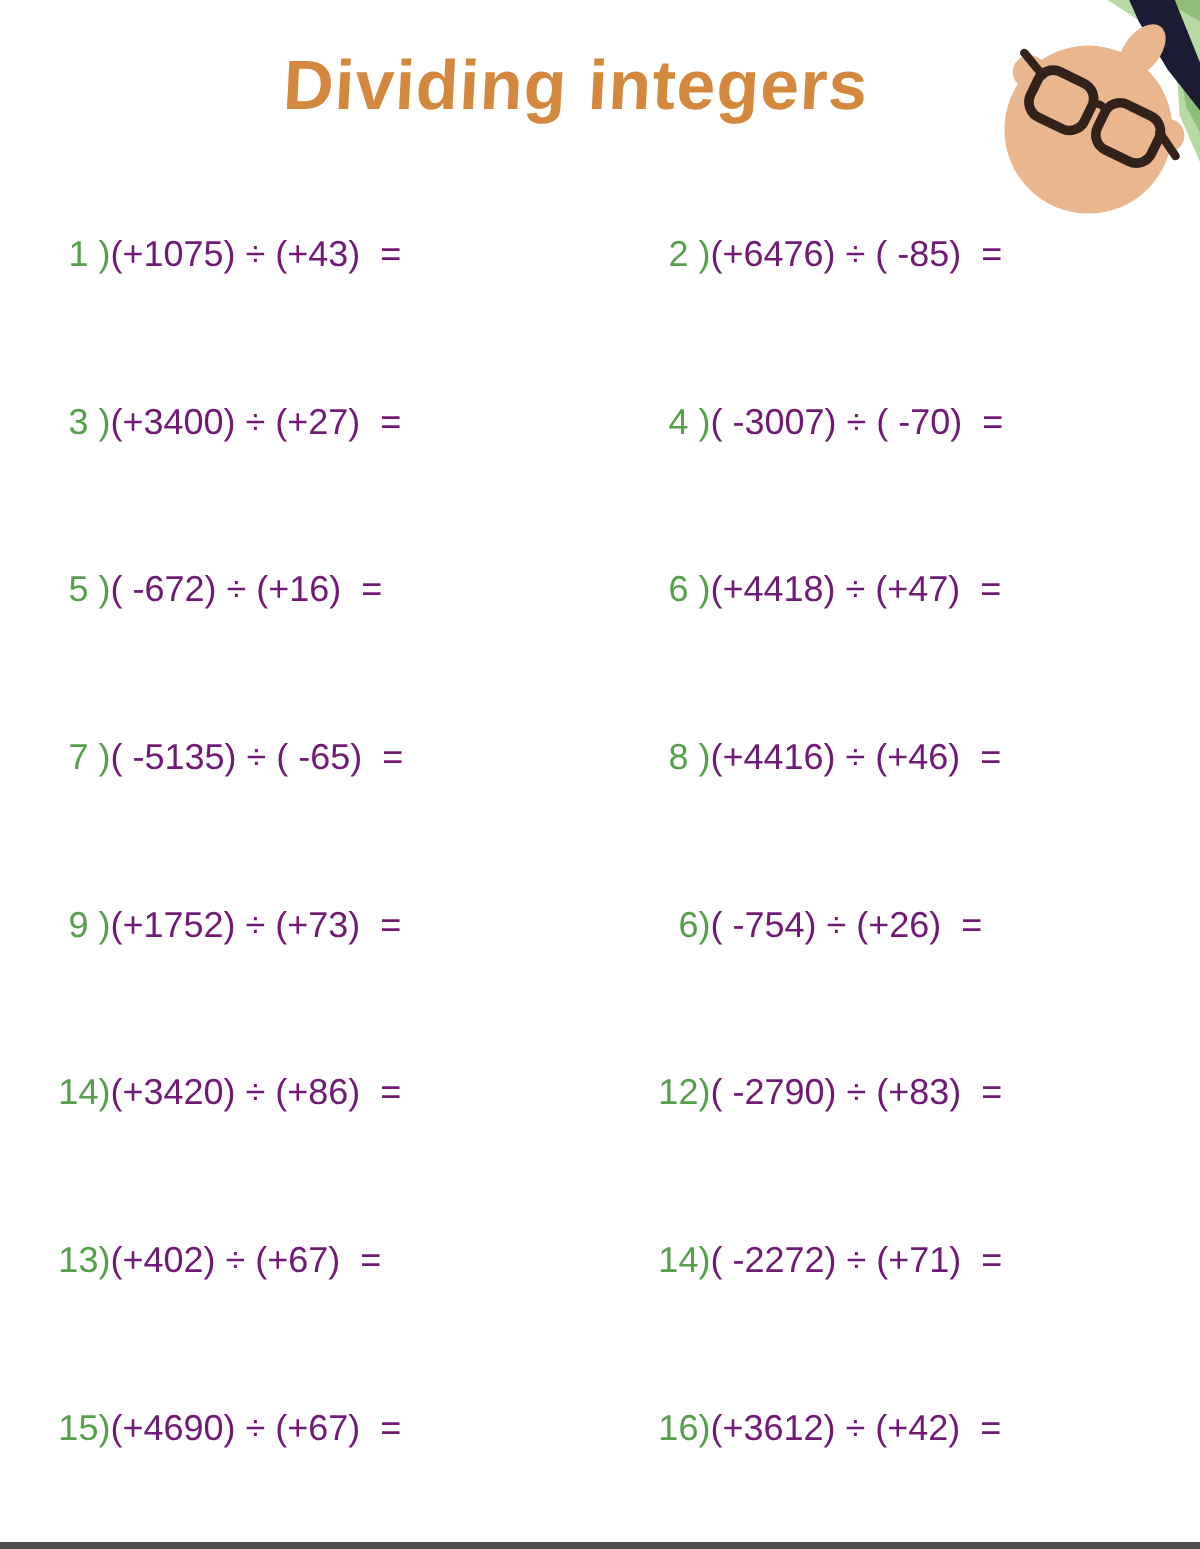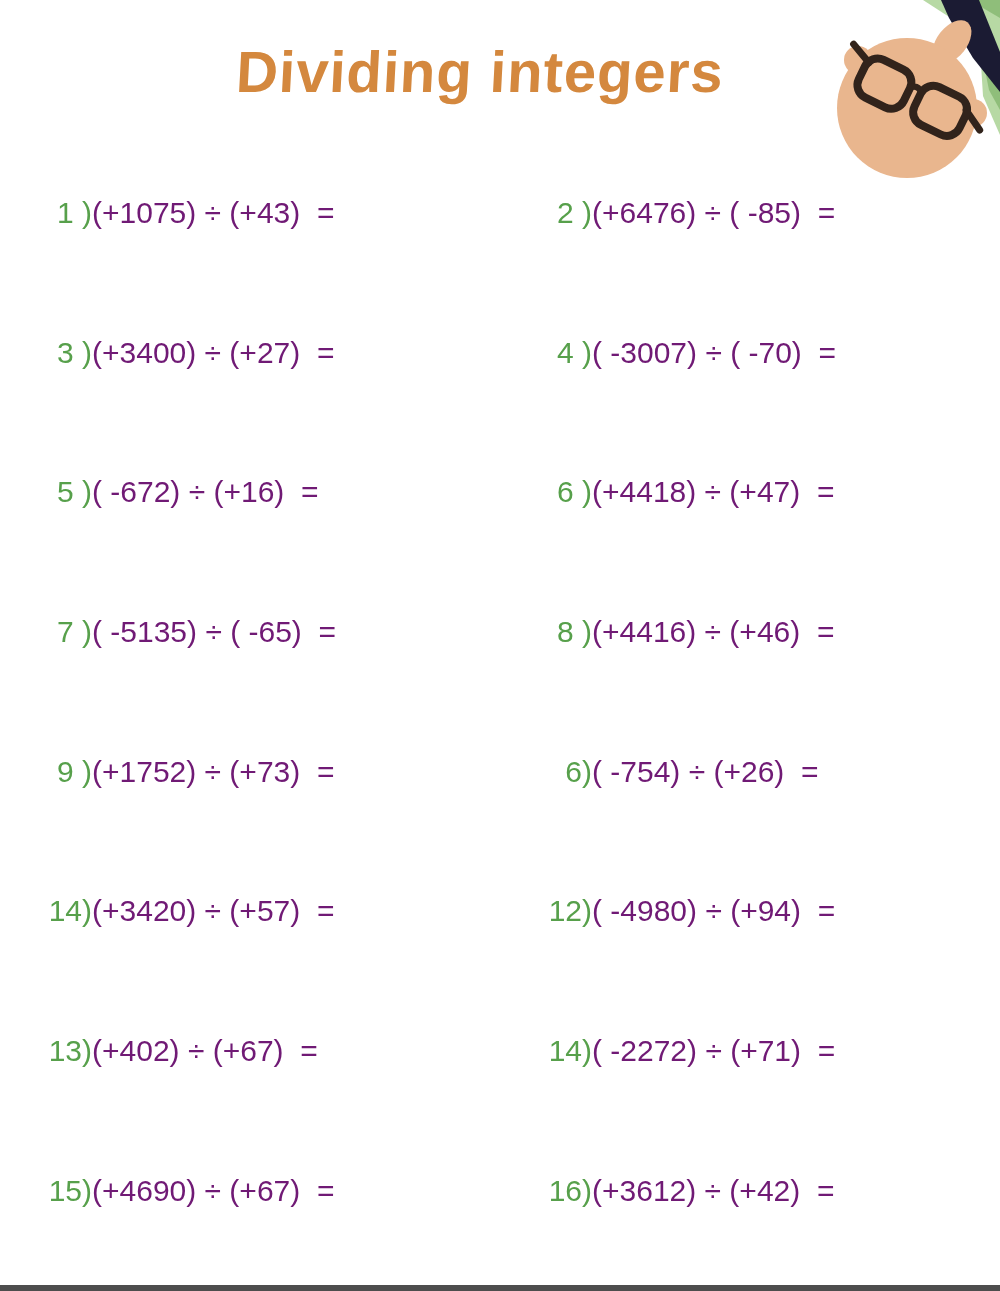--- a/index.html
+++ b/index.html
@@ -145,25 +145,25 @@
     <div class="problem-cell">
       <span class="problem-number">9 )</span>
       <span class="problem-expression">(+1752) ÷ (+73)  =</span>
     </div>
     <div class="problem-cell">
       <span class="problem-number">6)</span>
       <span class="problem-expression">( -754) ÷ (+26)  =</span>
     </div>
     <div class="problem-cell">
       <span class="problem-number">14)</span>
-      <span class="problem-expression">(+3420) ÷ (+57)  =</span>
+      <span class="problem-expression">(+3420) ÷ (+86)  =</span>
     </div>
     <div class="problem-cell">
       <span class="problem-number">12)</span>
-      <span class="problem-expression">( -4980) ÷ (+94)  =</span>
+      <span class="problem-expression">( -2790) ÷ (+83)  =</span>
     </div>
     <div class="problem-cell">
       <span class="problem-number">13)</span>
       <span class="problem-expression">(+402) ÷ (+67)  =</span>
     </div>
     <div class="problem-cell">
       <span class="problem-number">14)</span>
       <span class="problem-expression">( -2272) ÷ (+71)  =</span>
     </div>
     <div class="problem-cell">

